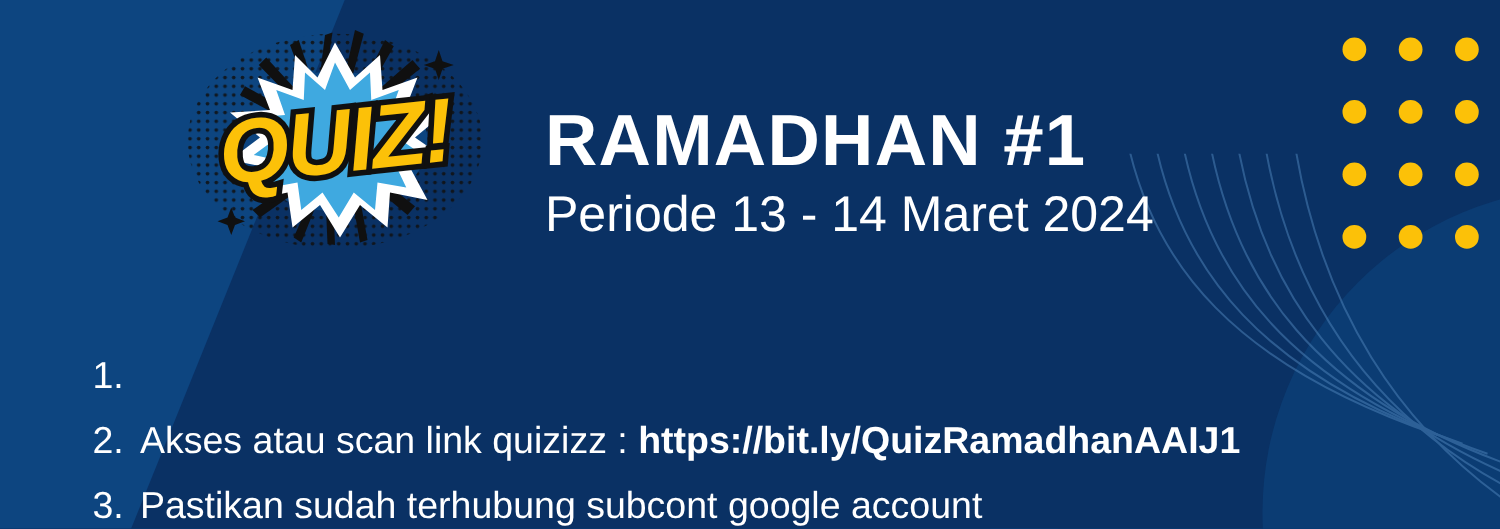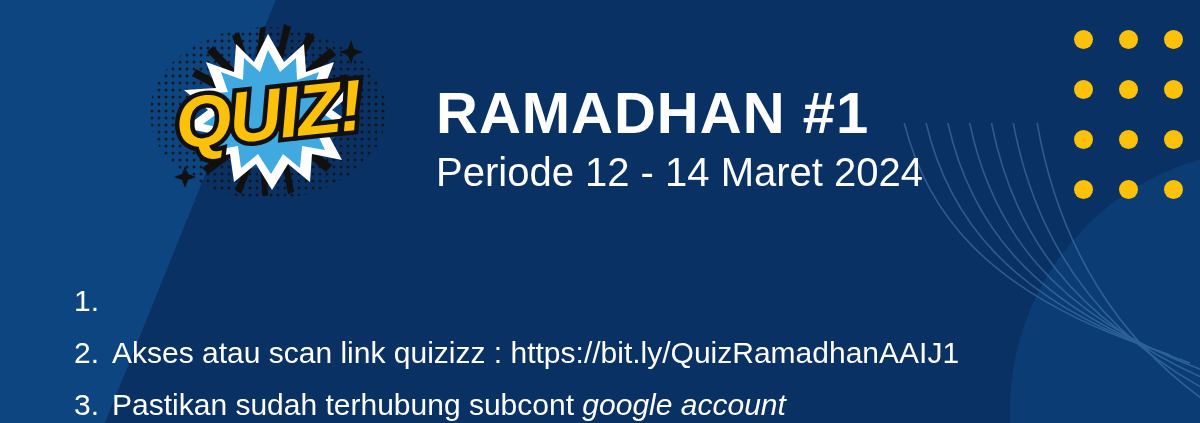--- a/index.html
+++ b/index.html
@@ -144,22 +144,22 @@
     line-height: 1.0;
     margin-bottom: 22px;
     white-space: nowrap;
   }
   .rule-num {
     width: 38px;
     flex: 0 0 38px;
     font-size: 30px;
   }
   .rule-text { font-size: 30px; }
-  .rule-text .bold { font-weight: normal; margin-top: 36px; }
-  .rule-text .italic { font-style: italic; }
+  .rule-text .bold { font-weight: bold; margin-top: 36px; }
+  .rule-text .italic { }
 </style>
 </head>
 <body>
 
 <div class="banner">
 
   <div class="bg-layer">
     <div class="bg-left-blob"></div>
     <div class="bg-right-circle"></div>
     <div class="bg-dark-wedge"></div>
@@ -230,21 +230,21 @@
     </g>
 
     <g fill="#101010">
       <polygon points="243,22 246,31 255,34 246,37 243,46 240,37 231,34 240,31"></polygon>
       <polygon points="77,148 80,156 88,159 80,162 77,170 74,162 66,159 74,156"></polygon>
     </g>
   </svg>
 
   <div class="header-text">
     <div class="title">RAMADHAN  #1</div>
-    <div class="subtitle">Periode 12 - 14 Maret 2024</div>
+    <div class="subtitle">Periode 13 - 14 Maret 2024</div>
   </div>
 
   <div class="rules">
 
     <div class="rule-row">
       <span class="rule-num">1.</span>
     </div>
 
     <div class="rule-row">
       <span class="rule-num">2.</span>

